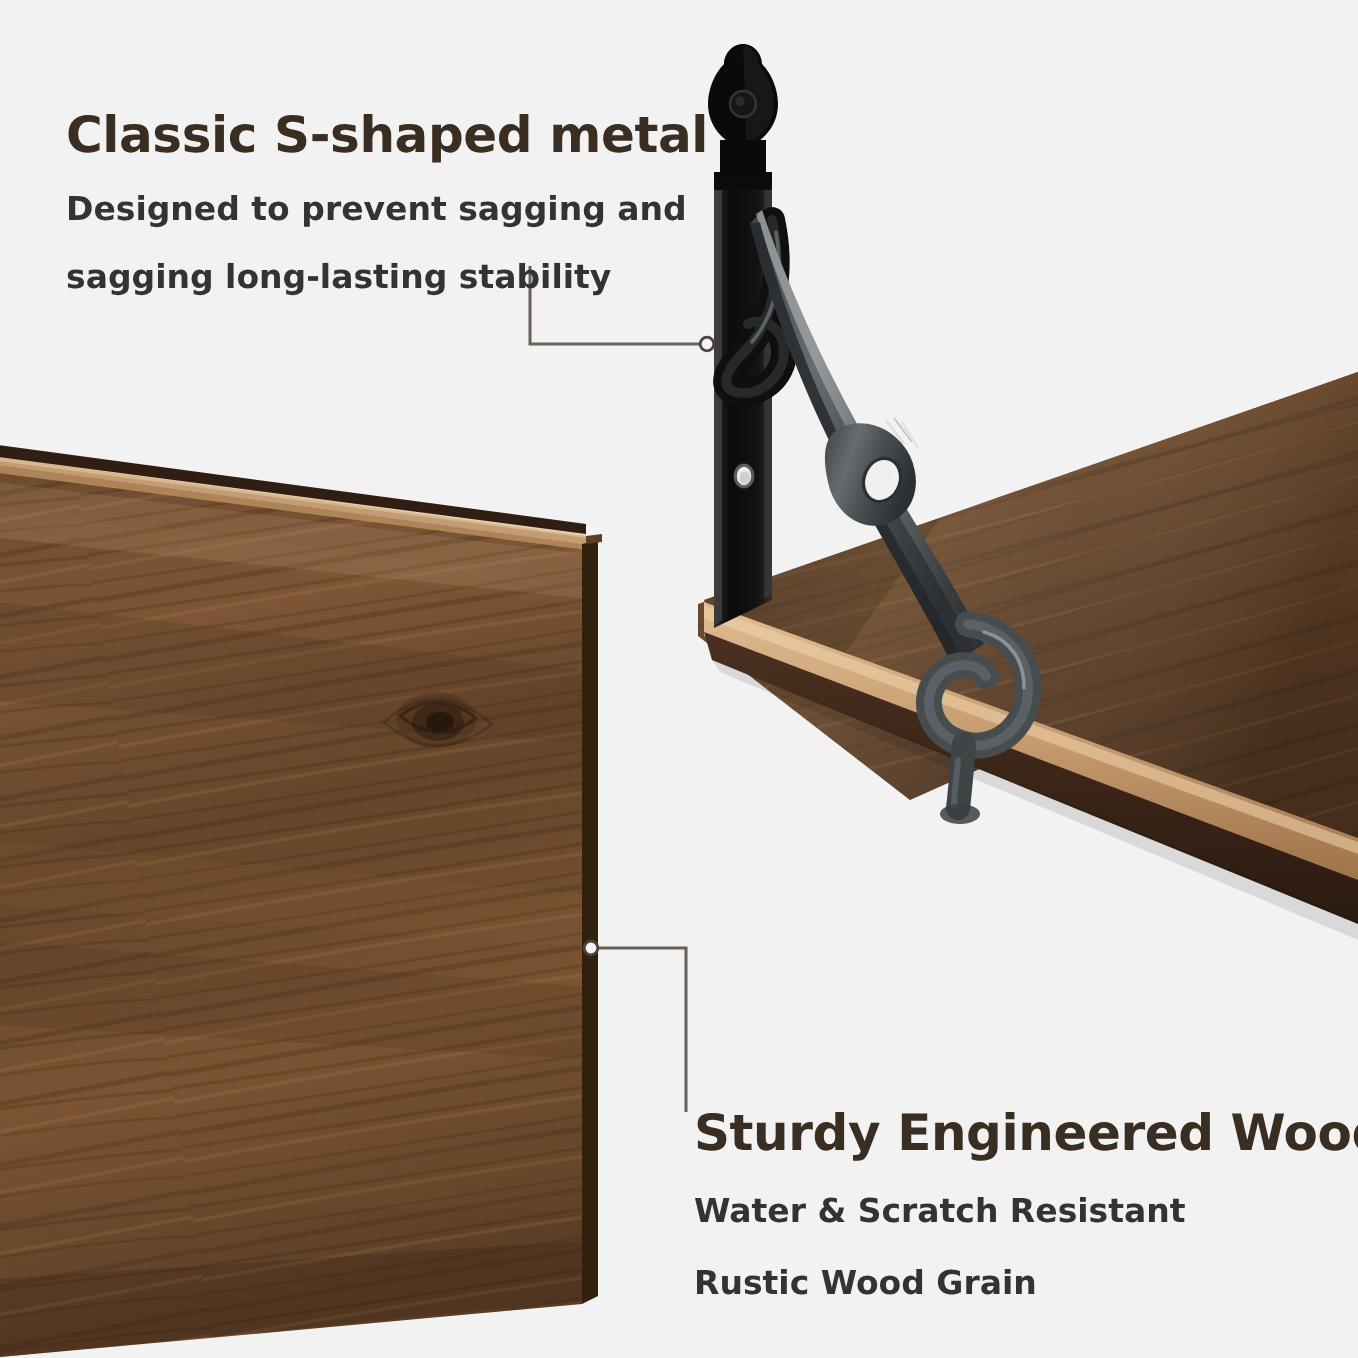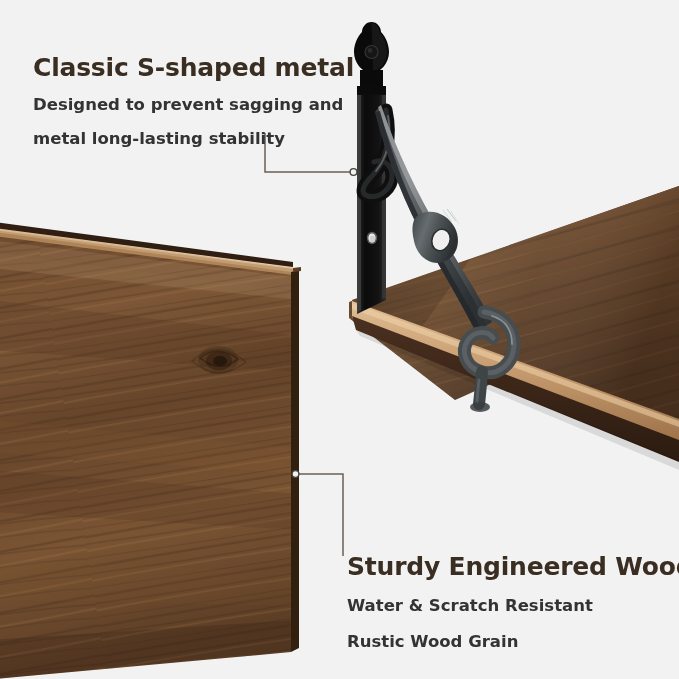--- a/index.html
+++ b/index.html
@@ -313,21 +313,21 @@
       <circle cx="353.5" cy="172" r="3.4" fill="#f2f2f2" stroke="#4a443c" stroke-width="1.4"></circle>
 
       <path d="M299,474 L343,474 L343,556"></path>
       <circle cx="295.5" cy="474" r="3.4" fill="#f2f2f2" stroke="#4a443c" stroke-width="1.4"></circle>
     </g>
   </svg>
 
   <div class="callout" id="callout-top">
     <div class="c-title">Classic S-shaped metal</div>
     <div class="c-body">Designed to prevent sagging and</div>
-    <div class="c-body">metal long-lasting stability</div>
+    <div class="c-body">sagging long-lasting stability</div>
   </div>
 
   <div class="callout" id="callout-bottom">
     <div class="c-title">Sturdy Engineered Wood</div>
     <div class="c-body">Water &amp; Scratch Resistant</div>
     <div class="c-body">Rustic Wood Grain</div>
   </div>
 
 </div>
 

